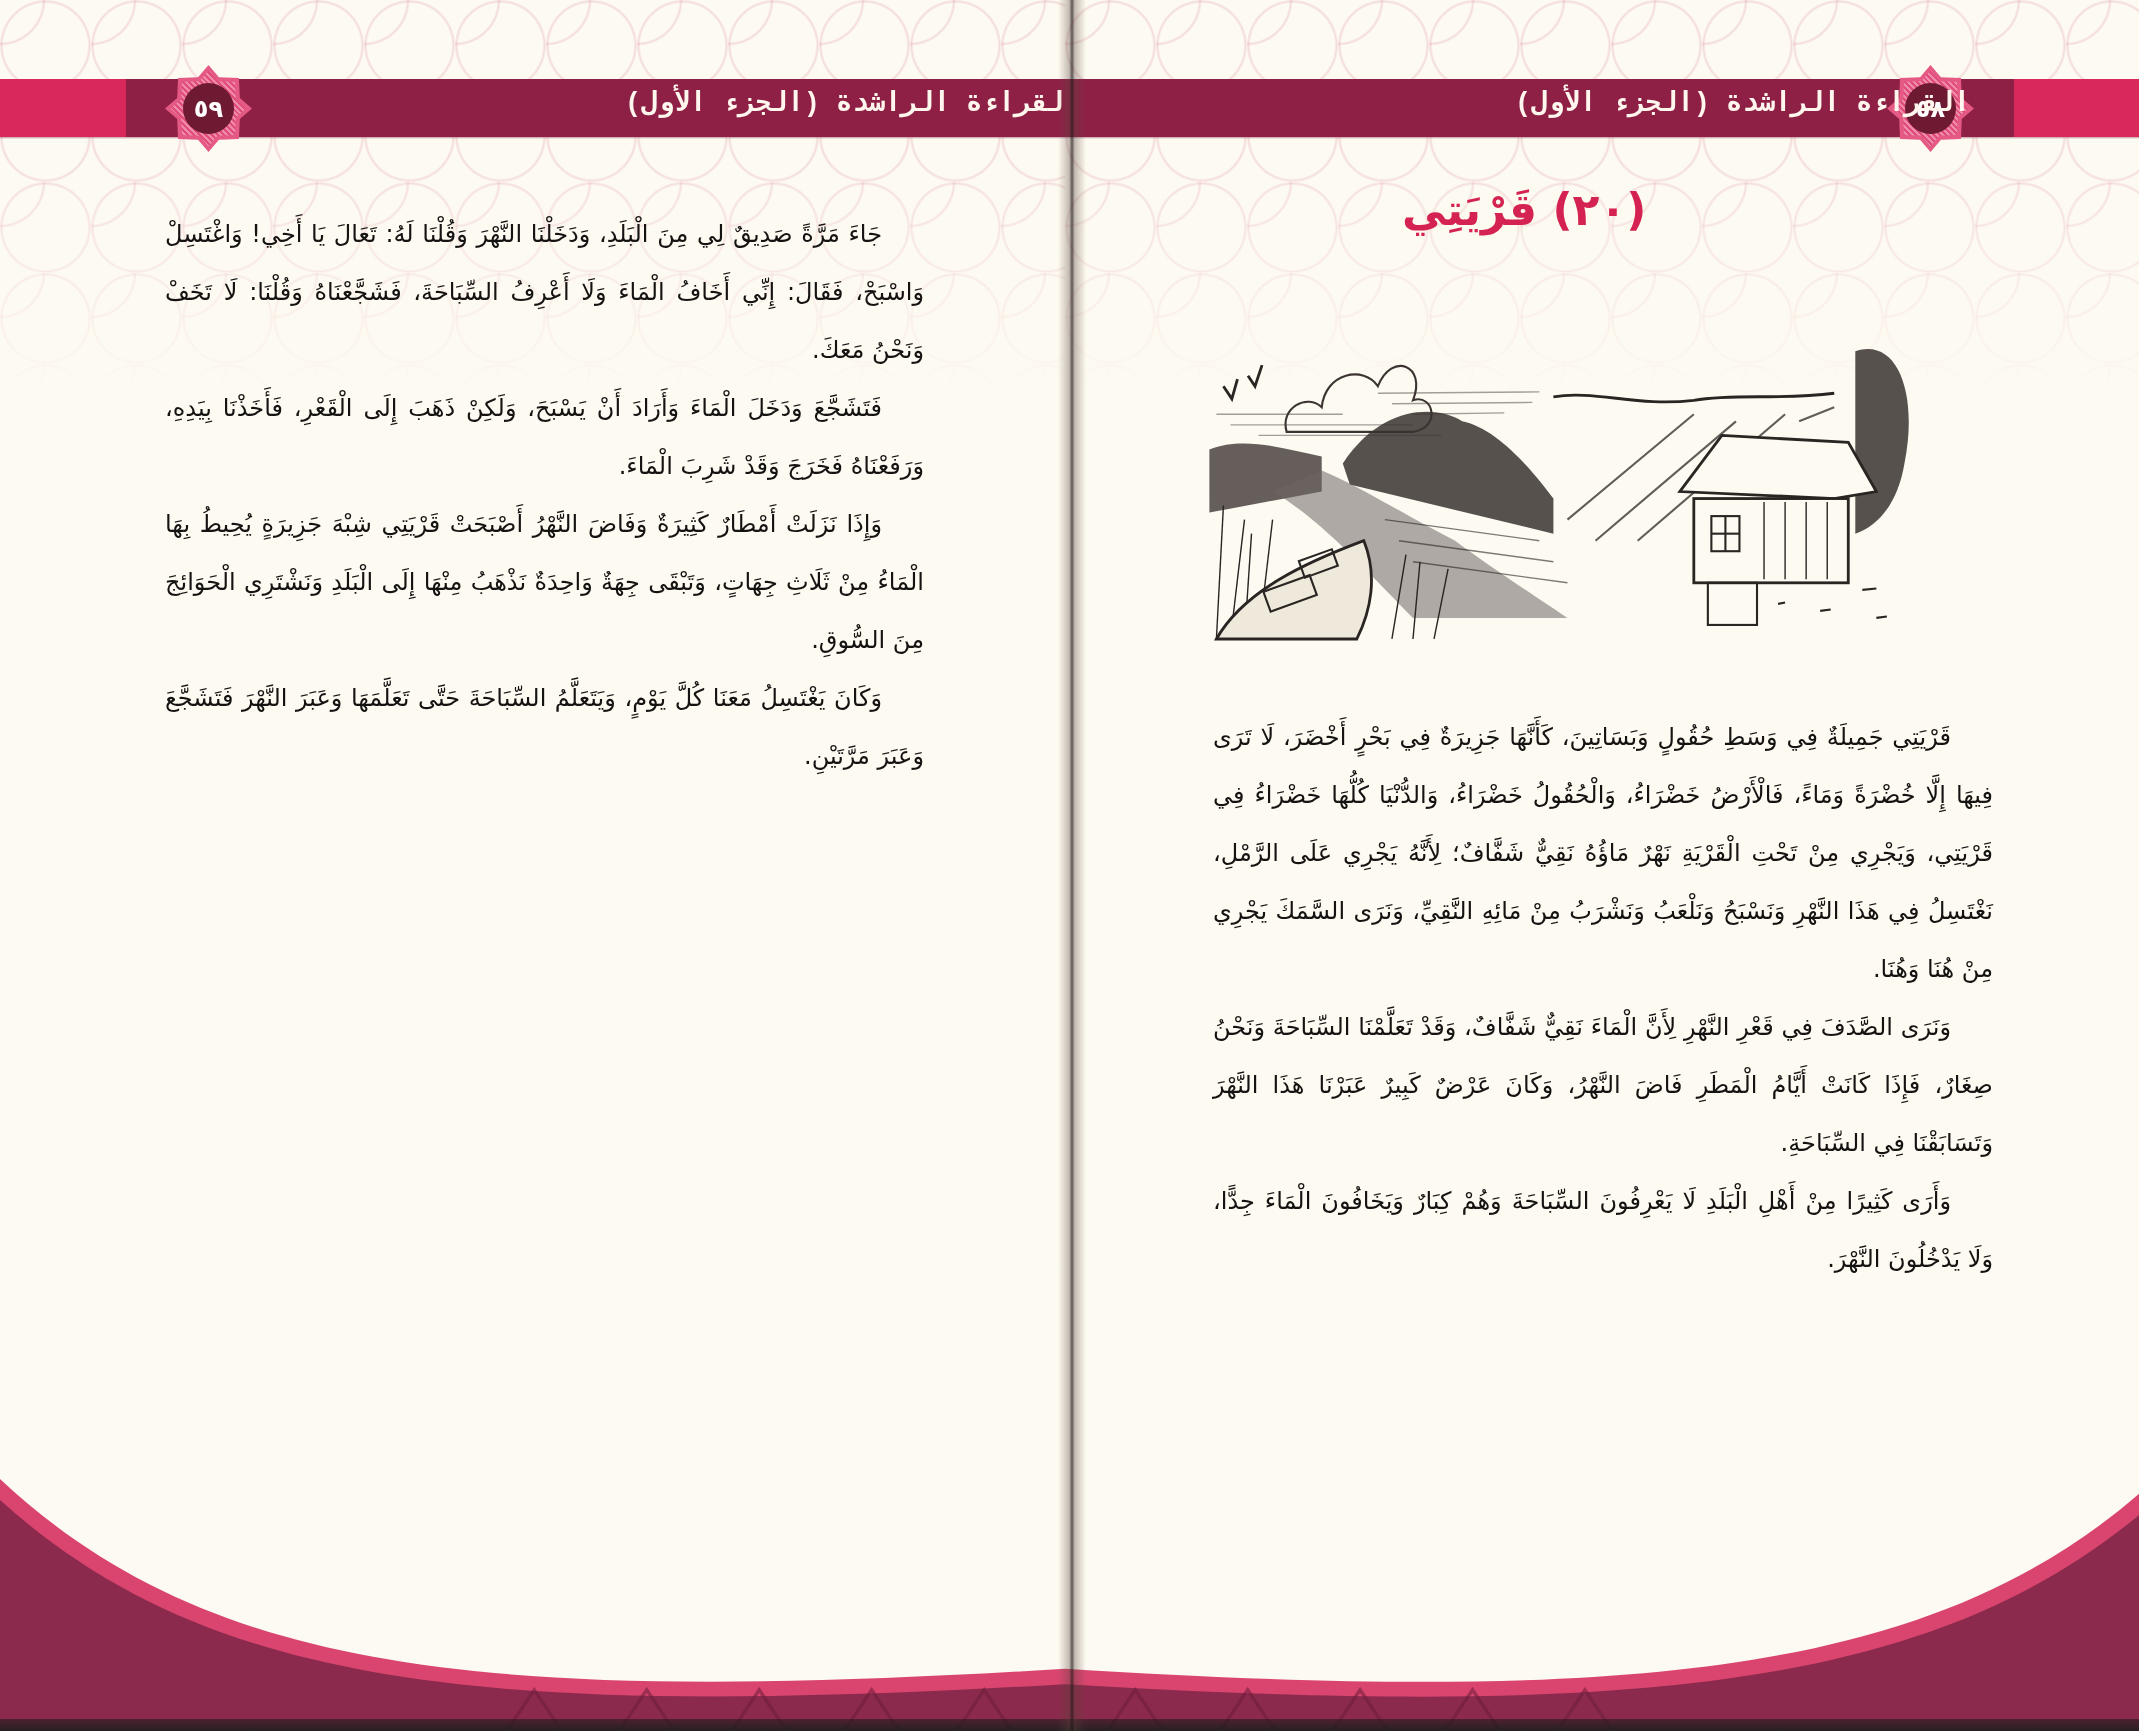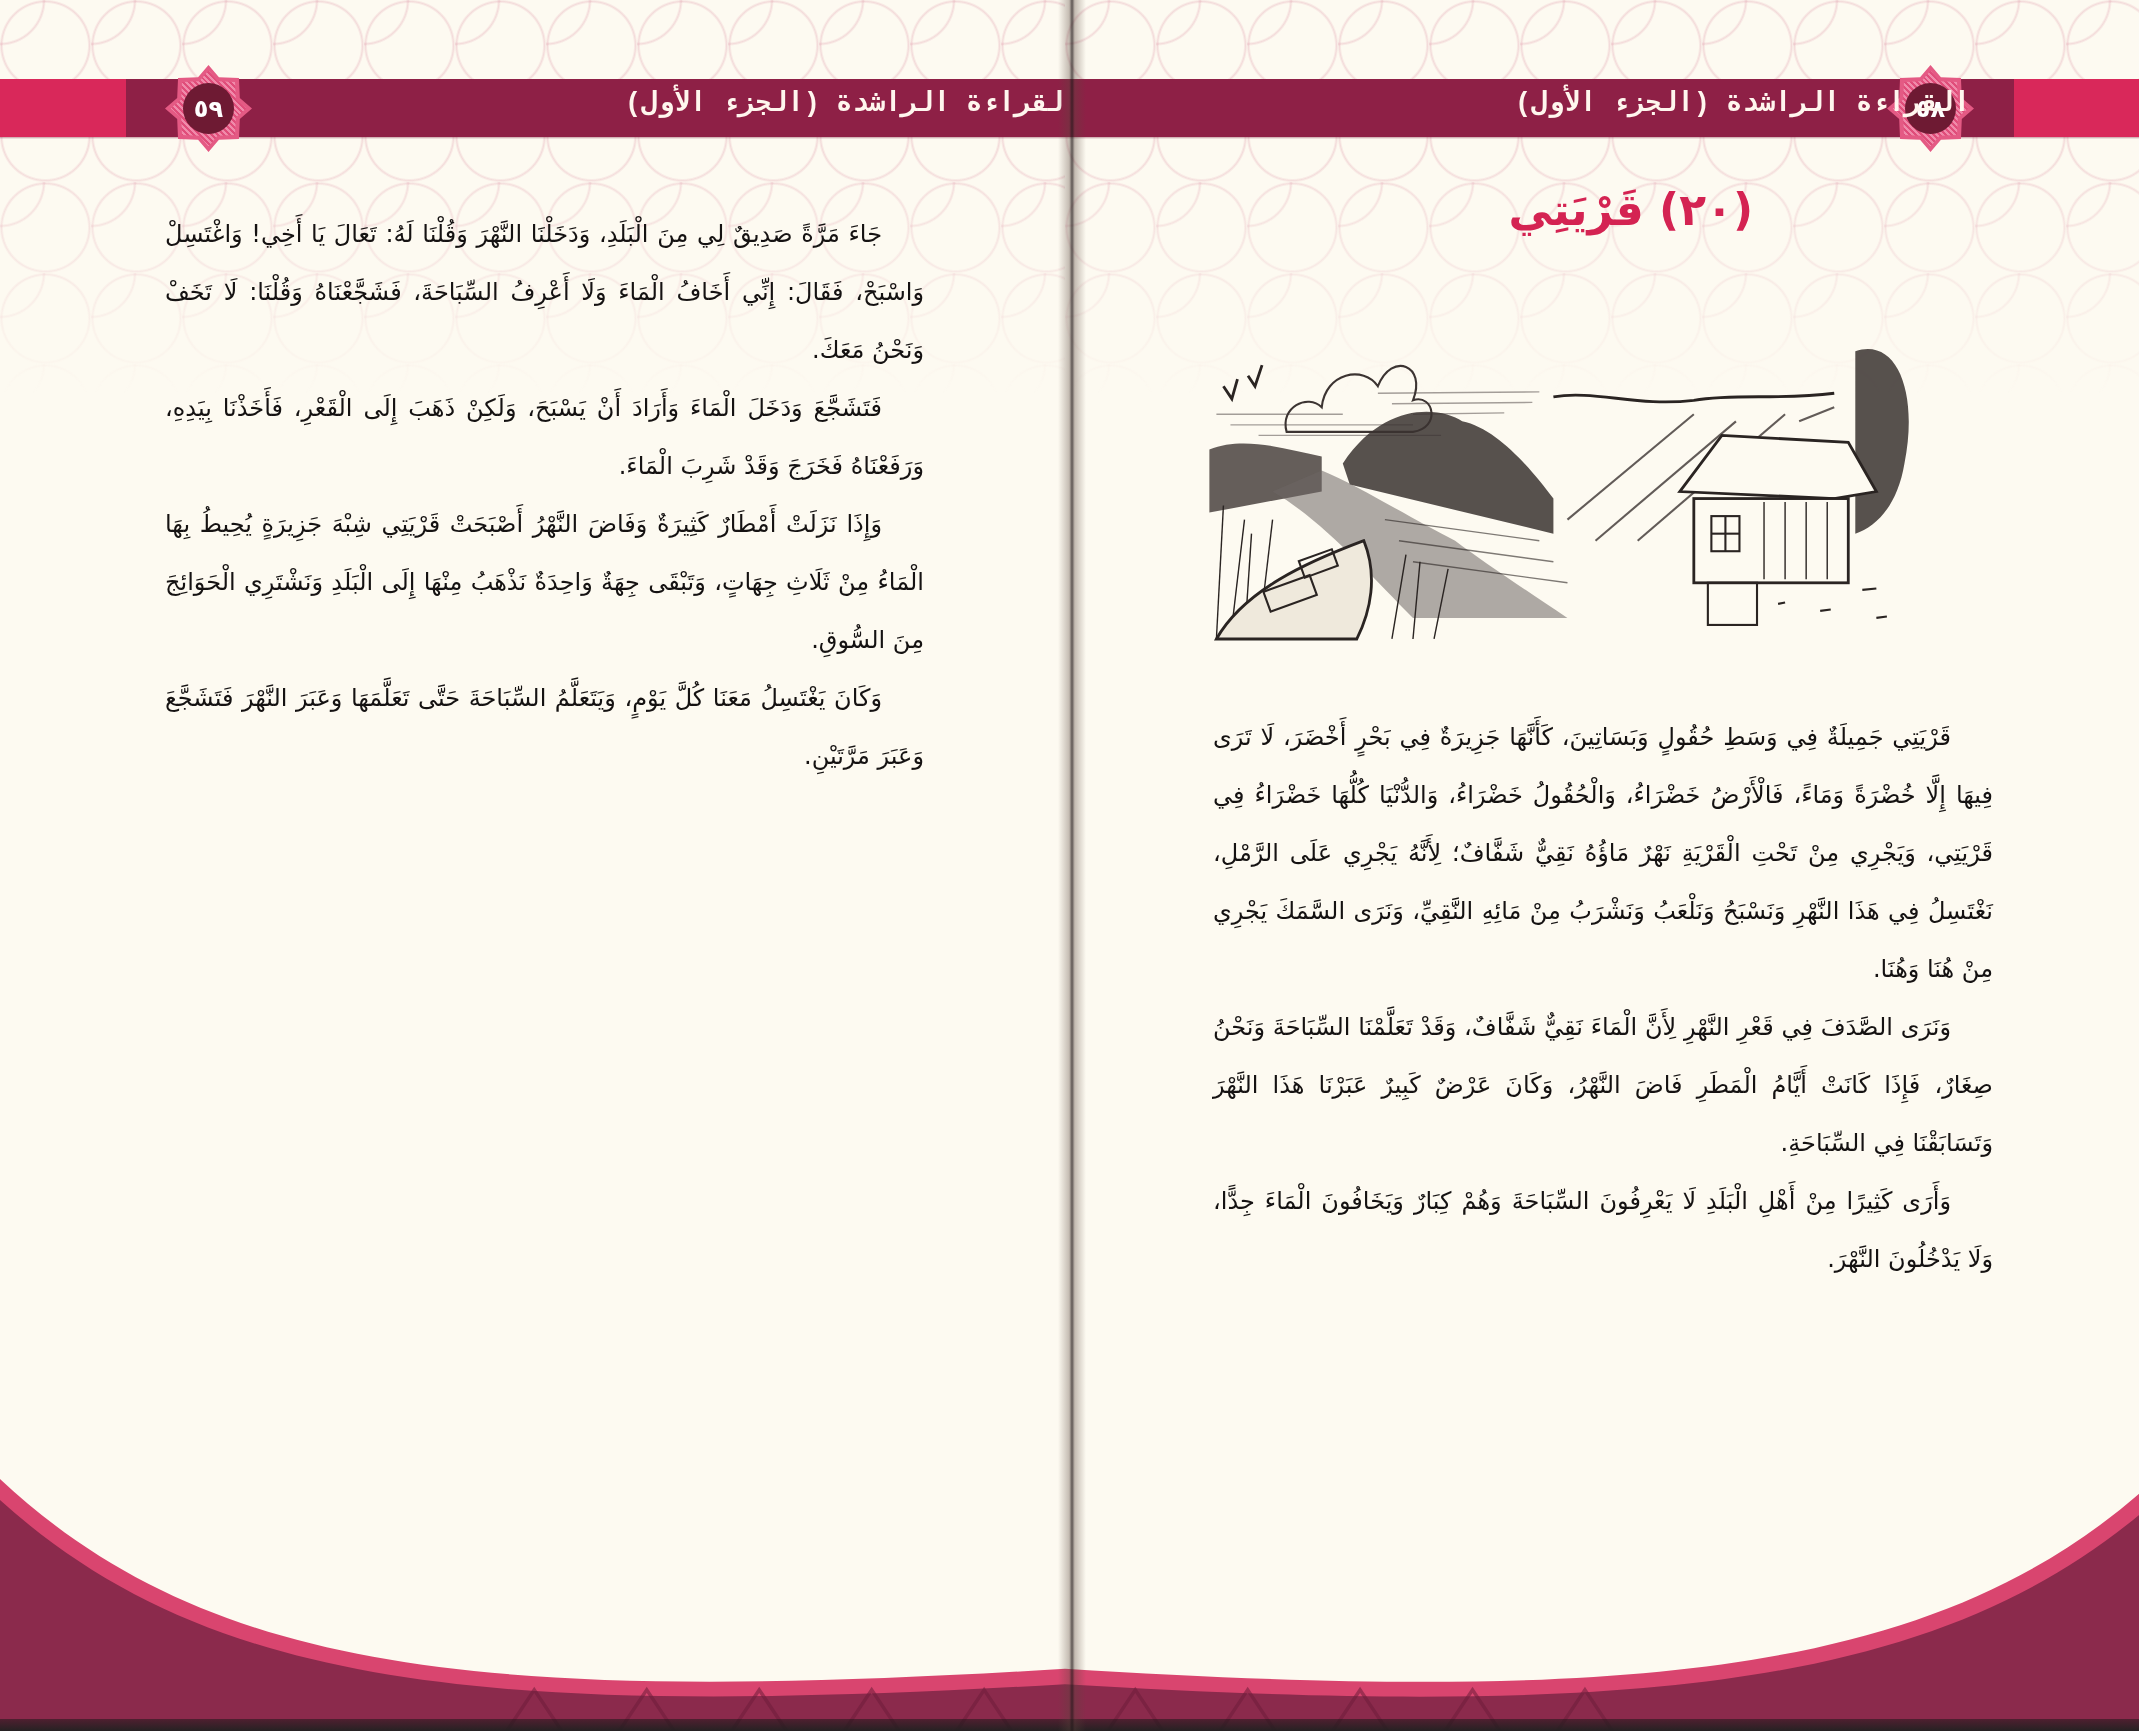--- a/index.html
+++ b/index.html
@@ -80,21 +80,21 @@
     position: absolute; direction: rtl; text-align: justify;
     color: #151212; font-size: 24px; line-height: 58px;
     font-family: "DejaVu Sans", sans-serif;
   }
   .body-text p { margin: 0; text-indent: 42px; text-align-last: right; }
   .page-left .body-text { left: 165px; width: 759px; top: 205px; }
   .page-right .body-text { left: 138px; width: 773px; top: 708px; margin-left: 22px; }
 
   .lesson-title {
     position: absolute; top: 184px; left: 337px; width: 351px;
-    text-align: right; direction: rtl;
+    text-align: left; direction: rtl;
     color: #d42352; font-size: 44px; font-weight: bold;
   }
 
   .illustration {
     position: absolute; left: 137px; top: 309px; width: 766px; height: 337px;
   }
   .illustration svg { width: 100%; height: 100%; }
 
   .footer-band {
     position: absolute; left: 0; right: 0; bottom: 0; height: 253px;

